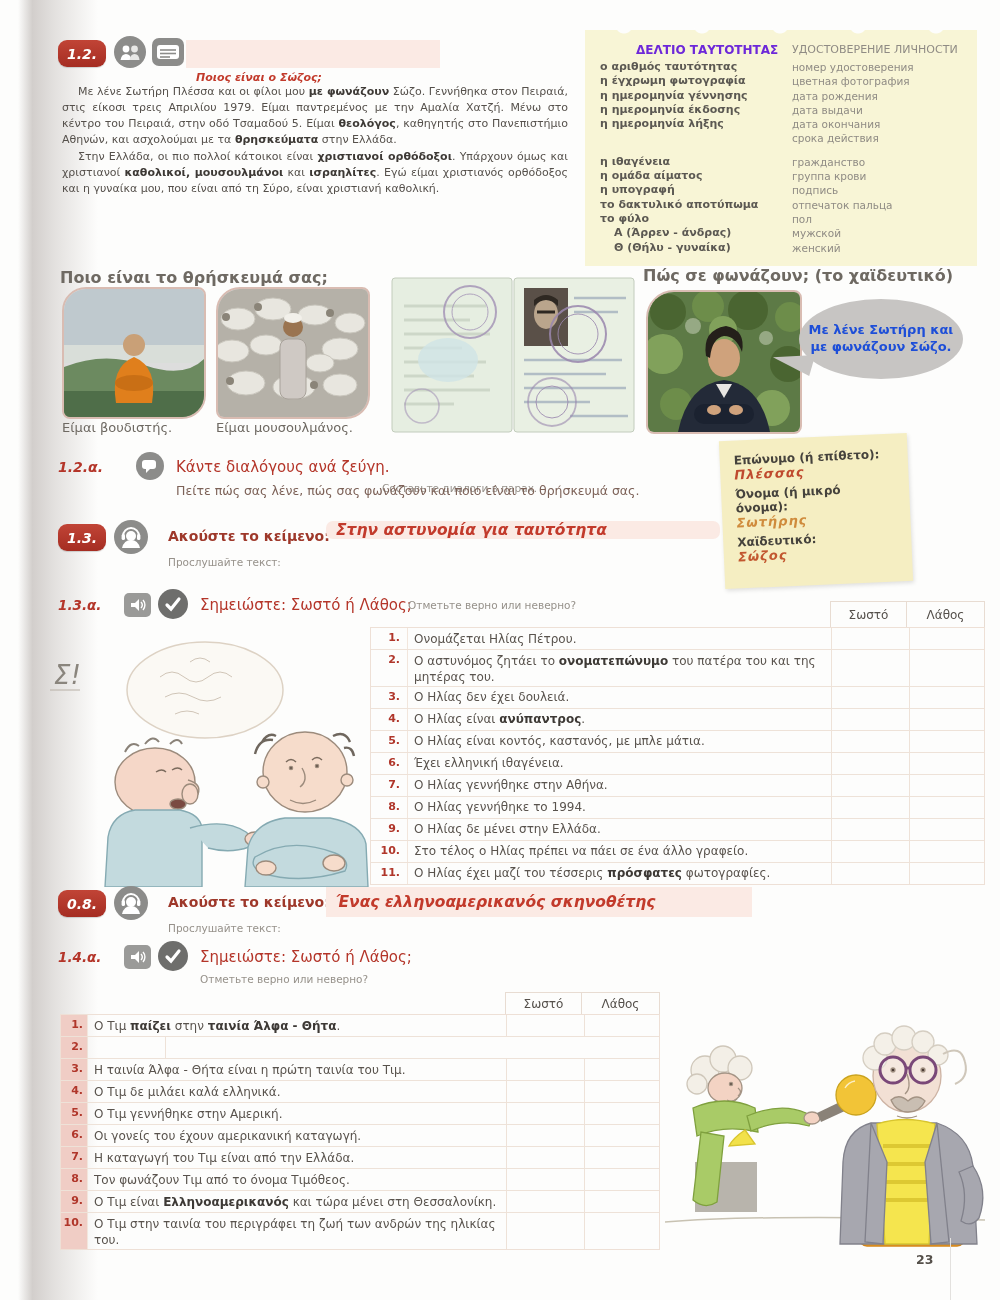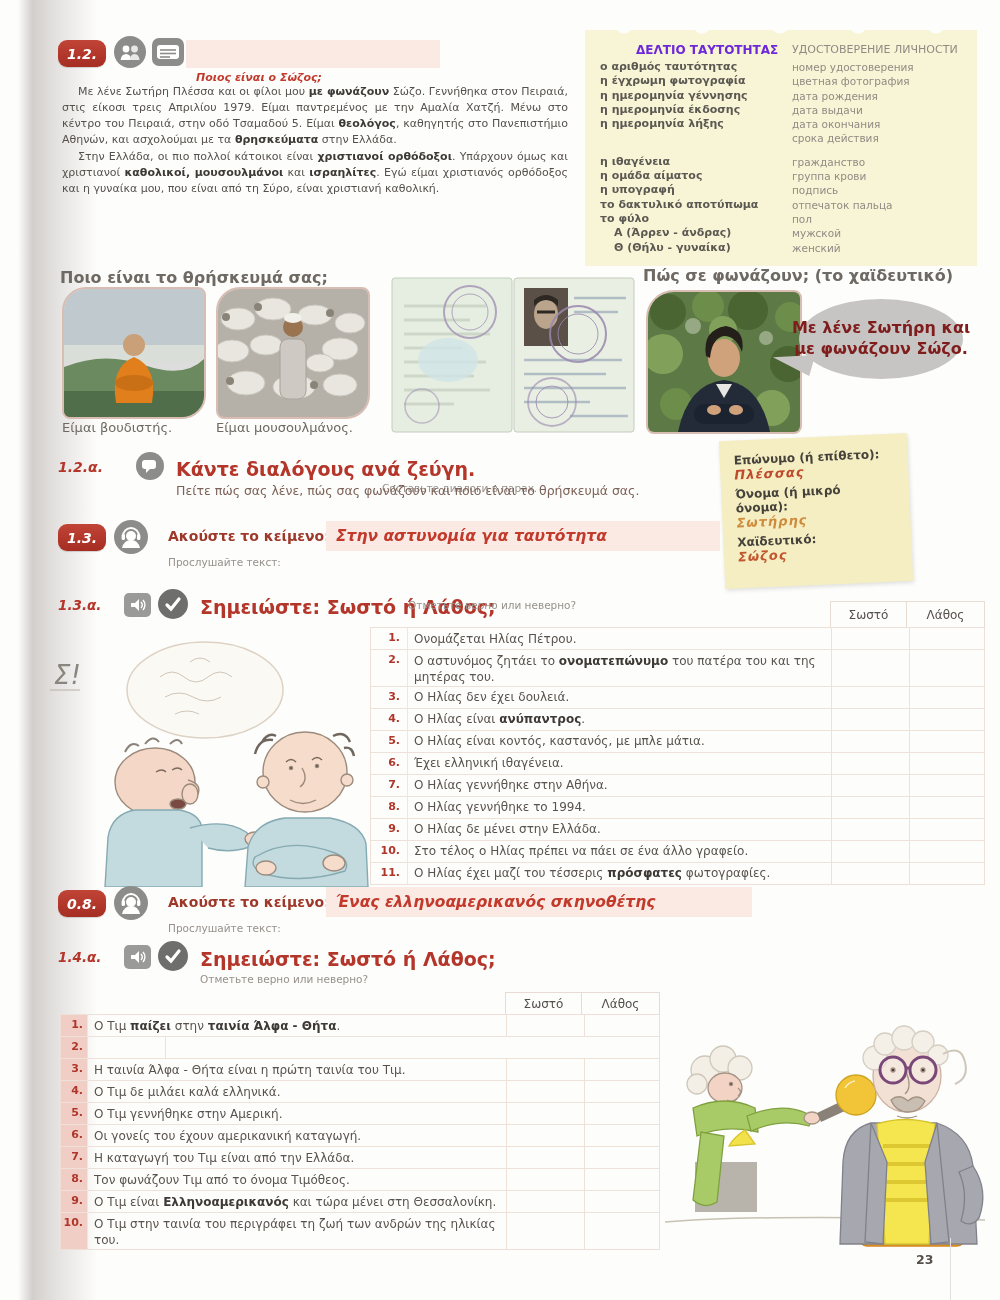--- a/index.html
+++ b/index.html
@@ -8,21 +8,21 @@
   .abs{position:absolute;}
   
   #binding{left:18px;top:0;width:80px;height:1300px;
     background:linear-gradient(to right, rgba(255,255,255,0) 0%, rgba(168,160,156,.5) 18%, rgba(172,164,160,.32) 45%, rgba(255,255,255,0) 100%);}
   #page-edge-line{left:950px;top:1238px;width:1px;height:62px;background:#e3e1de;}
   
   .badge{display:flex;align-items:center;justify-content:center;width:48px;height:27px;
     background:linear-gradient(#c14436,#a52d22);border-radius:9px;color:#fff;
     font-weight:bold;font-style:italic;font-size:14px;box-shadow:0 1px 1px rgba(0,0,0,.15);}
   .redlabel{color:#b43529;font-weight:bold;font-style:italic;font-size:13.5px;}
-  .redbold{color:#b43529;font-weight:bold;font-size:19px;}
+  .redbold{color:#b43529;font-weight:normal;font-size:15px;}
   .darkred{color:#9e382a;font-weight:bold;font-size:14px;}
   .ru{color:#96918a;font-size:10.5px;}
   .strip{background:#fbeae4;display:flex;align-items:center;padding:0 10px;}
   .striptitle{color:#c23a2b;font-weight:bold;font-style:italic;font-size:15.5px;white-space:nowrap;}
   .icon-circle{border-radius:50%;background:#8c8c8a;display:flex;align-items:center;justify-content:center;}
   
   #intro-text{left:62px;top:84px;width:506px;font-size:11px;line-height:1.47;text-align:justify;color:#55504b;}
   #intro-text p{margin:0;text-indent:16px;}
   #intro-text b,.ttext b{font-weight:700;color:#3d3935;}
   
@@ -41,21 +41,21 @@
   
   .figlabel{color:#6e6962;font-size:16px;font-weight:600;}
   .figcaption{color:#6e6962;font-size:13px;}
   .photo{border:2px solid #d9bcb2;overflow:hidden;background:#ddd;}
   .r1{border-radius:24px 8px 24px 8px;}
   
   #bubble{left:799px;top:299px;width:164px;height:80px;background:#c7c5c3;border-radius:50%;
     display:flex;flex-direction:column;align-items:center;justify-content:center;}
   #bubble:after{content:"";position:absolute;left:-26px;bottom:8px;width:0;height:0;
     border-top:14px solid transparent;border-bottom:8px solid transparent;border-right:40px solid #c7c5c3;transform:rotate(16deg);}
-  #bubble div{color:#7f1d1d;font-weight:bold;font-size:16px;line-height:1.3;white-space:nowrap;}
+  #bubble div{color:#1d4ed8;font-weight:bold;font-size:13px;line-height:1.3;white-space:nowrap;}
   
   #note{left:722px;top:437px;width:188px;height:148px;background:#f5eec2;transform:rotate(-2.5deg);
     box-shadow:1px 2px 4px rgba(0,0,0,.12);padding:10px 14px;box-sizing:border-box;}
   .nlabel{font-size:12px;color:#45423c;font-weight:600;line-height:1.2;margin-top:3px;}
   .nvalue{font-size:13px;font-style:italic;font-weight:600;line-height:1.25;letter-spacing:1px;}
   .nv0{color:#bf4a2e;} .nv1{color:#cf8b3c;} .nv2{color:#c2572f;}
   
   .thead-cell{display:flex;align-items:center;justify-content:center;font-size:12px;color:#55504b;
     border:1px solid #e8dcd2;box-sizing:border-box;}
   .ttable{border:1px solid #eee0d6;box-sizing:border-box;}
@@ -311,21 +311,21 @@
   <div class="abs icon-circle" style="left:114px;top:520px;width:34px;height:34px;">
     <svg width="24" height="24" viewBox="0 0 24 24">
         <circle cx="12" cy="11" r="5" fill="#fff"></circle>
         <path d="M3,23 q2-8 9-8 q7 0 9 8 Z" fill="#fff"></path>
         <path d="M4,11 a8,8 0 0 1 16,0" fill="none" stroke="#fff" stroke-width="2"></path>
         <rect x="2.6" y="9" width="3.4" height="6" rx="1.6" fill="#fff"></rect>
         <rect x="18" y="9" width="3.4" height="6" rx="1.6" fill="#fff"></rect>
       </svg>
   </div>
   <span class="abs darkred" style="left:168px;top:528px;">Ακούστε το κείμενο:</span>
-  <div class="abs strip" style="left:326px;top:521px;width:374px;height:30px;">
+  <div class="abs strip" style="left:326px;top:521px;width:374px;height:18px;border-radius:7px;">
     <span class="striptitle">Στην αστυνομία για ταυτότητα</span>
   </div>
   <span class="abs ru" style="left:168px;top:556px;">Прослушайте текст:</span>
 
   <div class="abs redlabel" style="left:58px;top:597px;">1.3.α.</div>
   <div class="abs" style="left:124px;top:593px;width:27px;height:24px;background:#9a9a98;border-radius:5px;display:flex;align-items:center;justify-content:center;">
     <svg width="18" height="16" viewBox="0 0 18 16">
         <polygon points="2,6 6,6 10,2 10,14 6,10 2,10" fill="#fff"></polygon>
         <path d="M12,5 a4.5,4.5 0 0 1 0,6 M14,3 a7.5,7.5 0 0 1 0,10" fill="none" stroke="#fff" stroke-width="1.4"></path>
       </svg>

